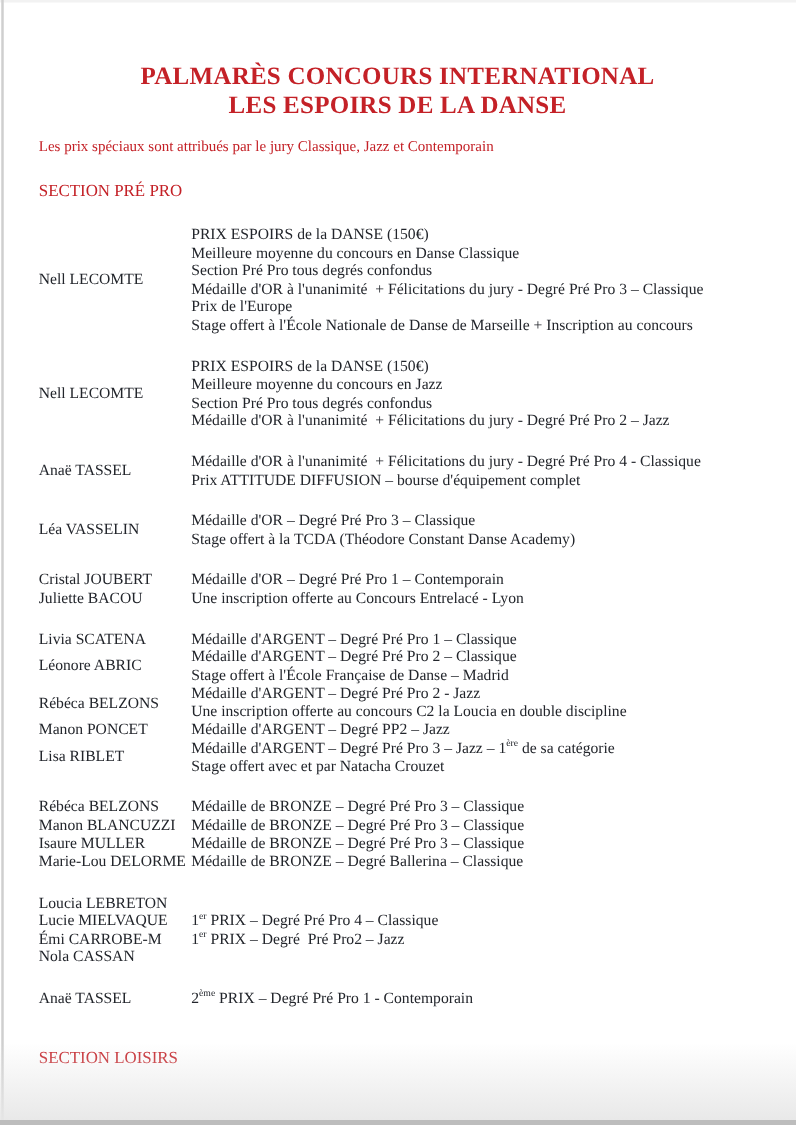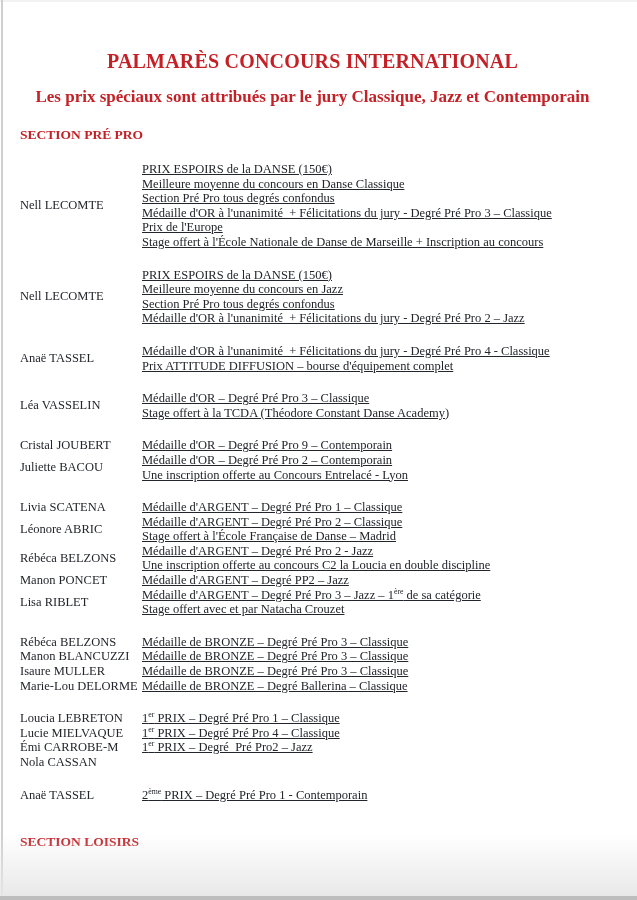--- a/index.html
+++ b/index.html
@@ -18,60 +18,60 @@
     font-size:12.5px;
   }
   .edge-top{position:absolute;top:0;left:0;right:0;height:2px;background:#f2f2f2;}
   .edge-left{position:absolute;top:0;bottom:0;left:1px;width:2px;background:var(--edge);}
   .bottom-shadow{
     position:absolute;left:0;right:0;bottom:0;height:66px;
     background:linear-gradient(to bottom, rgba(230,230,230,0) 0%, #e7e7e7 100%);
     pointer-events:none;
   }
   .bottom-strip{position:absolute;left:0;right:0;bottom:0;height:4px;background:#bdbdbd;}
-  .page-inner{padding:50px 32px 0 20px;position:relative;}
+  .page-inner{padding:50px 32px 0 31px;position:relative;}
   .title{
     color:var(--accent);
     font-weight:bold;
     font-size:20px;
     line-height:23px;
     text-align:center;
     letter-spacing:0.2px;
   }
   .subtitle{
     color:var(--accent);
-    font-weight:bold;
-    font-size:17px;
-    text-align:center;
+    font-weight:normal;
+    font-size:12px;
     margin-top:14px;
   }
   .section-heading{
     color:var(--accent);
-    font-weight:bold;
+    font-weight:normal;
     font-size:13.5px;
     margin:32px 0 19px 0;
   }
   #content > .section-heading:first-child{margin-top:20px;}
   .group{margin:0 0 18px 0;}
   .row{display:flex;align-items:center;}
   .name{flex:0 0 122px;line-height:14.6px;white-space:pre-wrap;}
   .lines{flex:1 1 auto;min-width:0;}
-  .line{line-height:14.6px;white-space:pre-wrap;text-decoration:underline;}
+  .line{line-height:14.6px;white-space:pre-wrap;}
   sup{font-size:0.62em;line-height:0;vertical-align:super;}
 </style>
 </head>
 <body>
 
 <div class="edge-top"></div>
 <div class="edge-left"></div>
 
 <div class="page-inner">
   <header>
     <div class="title">
       <div>PALMARÈS CONCOURS INTERNATIONAL</div>
+      <div>LES ESPOIRS DE LA DANSE</div>
     </div>
     <div class="subtitle">Les prix spéciaux sont attribués par le jury Classique, Jazz et Contemporain</div>
   </header>
 
   <main id="content">
       <div class="section-heading">SECTION PRÉ PRO</div>
       <div class="group">
         <div class="row">
           <div class="name">Nell LECOMTE</div>
           <div class="lines">
@@ -110,27 +110,26 @@
           <div class="lines">
             <div class="line">Médaille d'OR – Degré Pré Pro 3 – Classique</div>
             <div class="line">Stage offert à la TCDA (Théodore Constant Danse Academy)</div>
           </div>
         </div>
       </div>
       <div class="group">
         <div class="row">
           <div class="name">Cristal JOUBERT</div>
           <div class="lines">
-            <div class="line">Médaille d'OR – Degré Pré Pro 9 – Contemporain</div>
+            <div class="line">Médaille d'OR – Degré Pré Pro 1 – Contemporain</div>
           </div>
         </div>
         <div class="row">
           <div class="name">Juliette BACOU</div>
           <div class="lines">
-            <div class="line">Médaille d'OR – Degré Pré Pro 2 – Contemporain</div>
             <div class="line">Une inscription offerte au Concours Entrelacé - Lyon</div>
           </div>
         </div>
       </div>
       <div class="group">
         <div class="row">
           <div class="name">Livia SCATENA</div>
           <div class="lines">
             <div class="line">Médaille d'ARGENT – Degré Pré Pro 1 – Classique</div>
           </div>
@@ -185,23 +184,20 @@
         <div class="row">
           <div class="name">Marie-Lou DELORME</div>
           <div class="lines">
             <div class="line">Médaille de BRONZE – Degré Ballerina – Classique</div>
           </div>
         </div>
       </div>
       <div class="group">
         <div class="row">
           <div class="name">Loucia LEBRETON</div>
-          <div class="lines">
-            <div class="line">1<sup>er</sup> PRIX – Degré Pré Pro 1 – Classique</div>
-          </div>
         </div>
         <div class="row">
           <div class="name">Lucie MIELVAQUE</div>
           <div class="lines">
             <div class="line">1<sup>er</sup> PRIX – Degré Pré Pro 4 – Classique</div>
           </div>
         </div>
         <div class="row">
           <div class="name">Émi CARROBE-M</div>
           <div class="lines">

